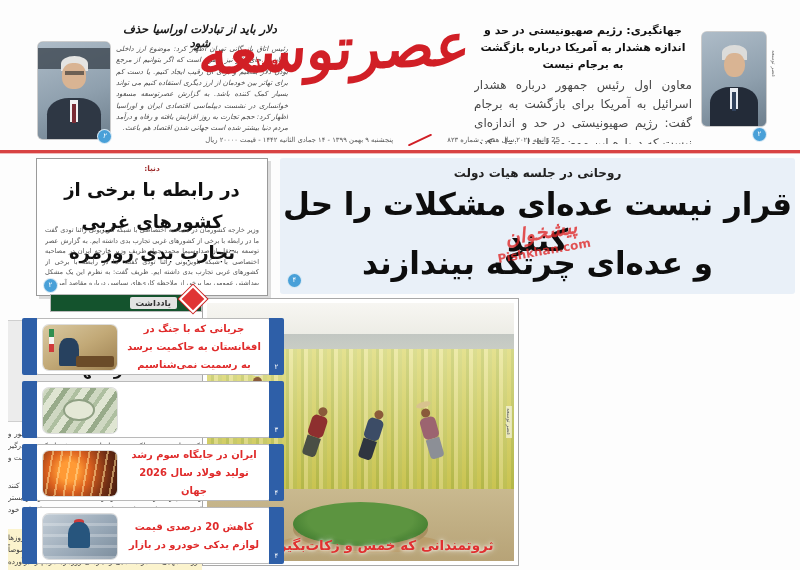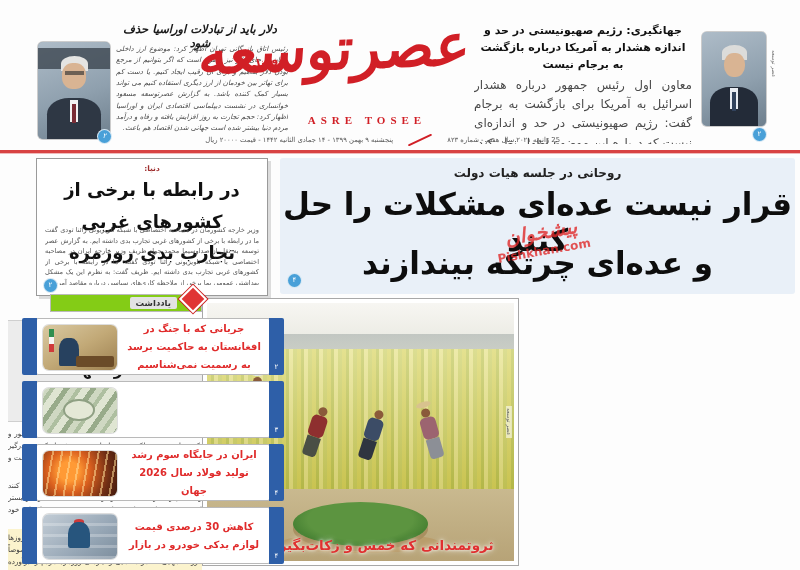--- a/index.html
+++ b/index.html
@@ -99,21 +99,21 @@
     background:radial-gradient(ellipse at 50% 40%, #5c9440 0 55%, #3f7a2e 80%); box-shadow:0 5px 0 #a98f60; }
   .sack{ position:absolute; bottom:3%; left:24%; width:52%; height:8%; border-radius:50%;
     background:#b99d6b; }
   .ph-caption{ position:absolute; bottom:8px; left:0; right:0; text-align:center;
     font-size:13.5px; font-weight:900; color:#e03030;
     text-shadow:0 0 3px rgba(255,255,255,.9), 0 0 6px rgba(255,255,255,.9); }
   .ph-credit{ position:absolute; top:40%; right:2px; writing-mode:vertical-rl;
     font-size:5.5px; color:#666; background:rgba(255,255,255,.55); padding:2px 0; }
   
   .note{ position:absolute; right:598px; left:8px; top:294px; height:276px; }
-  .note-bar{ position:relative; height:18px; border:1px solid #bbb; background:#84cc16;
+  .note-bar{ position:relative; height:18px; border:1px solid #bbb; background:#14532d;
     width:152px; margin-right:0; }
   .note-label{ position:absolute; right:24px; top:2px; font-size:8.5px; font-weight:bold;
     color:#333; background:#e3e3e3; padding:1px 6px; border-radius:2px; }
   .diamond{ position:absolute; right:-2px; top:-6px; width:20px; height:20px;
     background:#e03535; transform:rotate(45deg); border:2px solid #fff;
     box-shadow:0 0 0 1px #c22; }
   .note-head{ margin-top:8px; background:#ececec; border-top:1px solid #cfcfcf;
     border-bottom:1px solid #cfcfcf; padding:6px 2px; text-align:center;
     font-size:15.5px; font-weight:900; color:#141414; line-height:1.9; }
   .note-body{ margin-top:6px; font-size:7.2px; line-height:1.66; text-align:justify;
@@ -171,21 +171,20 @@
           <div class="tie"></div>
       </div>
     </div>
     <div class="tl-body">رئیس اتاق بازرگانی تهران اظهار کرد: موضوع ارز داخلی پیمان به جای دلار نیز مطرح است که اگر بتوانیم از مرجع بودن دلار بکاهیم و برای آن رقیب ایجاد کنیم. یا دست کم برای تهاتر بین خودمان از ارز دیگری استفاده کنیم می تواند بسیار کمک کننده باشد. به گزارش عصرتوسعه مسعود خوانساری در نشست دیپلماسی اقتصادی ایران و اوراسیا اظهار کرد: حجم تجارت به روز افزایش یافته و رفاه و درآمد مردم دنیا بیشتر شده است جهانی شدن اقتصاد هم باعث.</div>
     <div class="pref" style="left:62px; top:112px;">۲</div>
   </div>
 
   <div class="masthead">
     <div class="mh-rooznameh">روزنامه</div>
     <div class="mh-title">عصرتوسعه</div>
-    <div class="mh-latin">ASRE TOSEE</div>
     <div class="dateline">
       <span>25 ژانویه ۲۰۲۱ سال هفتم - شماره ۸۲۳</span>
       <span class="slash"></span>
       <span>پنجشنبه ۹ بهمن ۱۳۹۹ - ۱۴ جمادی الثانیه ۱۴۴۲ - قیمت ۲۰۰۰۰ ریال</span>
     </div>
   </div>
 
   <div class="tr-art">
     <div class="tr-head">جهانگیری: رژیم صهیونیستی در حد و اندازه هشدار به آمریکا درباره بازگشت به برجام نیست</div>
     <div class="tr-body">معاون اول رئیس جمهور درباره هشدار اسرائیل به آمریکا برای بازگشت به برجام گفت: رژیم صهیونیستی در حد و اندازه‌ای نیست که درباره این موضوع اظهار نظر کند. به گزارش عصر توسعه اسحاق جهانگیری معاون اول رئیس جمهور صبح روز (چهارشنبه ۸ بهمن) در حاشیه جلسه هیئت دولت در جمع خبرنگاران درباره دستورش به نوبخت و هیئتی در زمینه شفاف سازی هزینه کرد</div>
@@ -323,16 +322,16 @@
     <div class="barR">
       <div class="pgnum">۴</div>
     </div>
     <div class="sphoto">
       <div class="ph-mech">
           <div class="shelf"></div>
           <div class="cap"></div>
           <div class="man"></div>
         </div>
     </div>
-    <div class="stext">کاهش 30 درصدی قیمت لوازم یدکی خودرو در بازار</div>
+    <div class="stext">کاهش 20 درصدی قیمت لوازم یدکی خودرو در بازار</div>
   </div>
 
 </div>
 
 </body></html>

